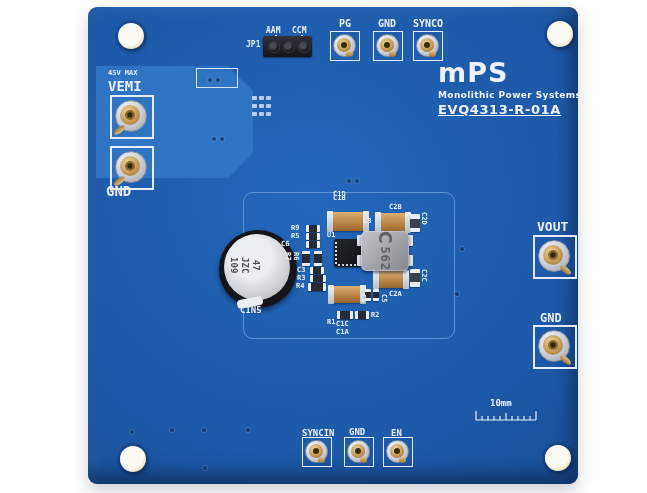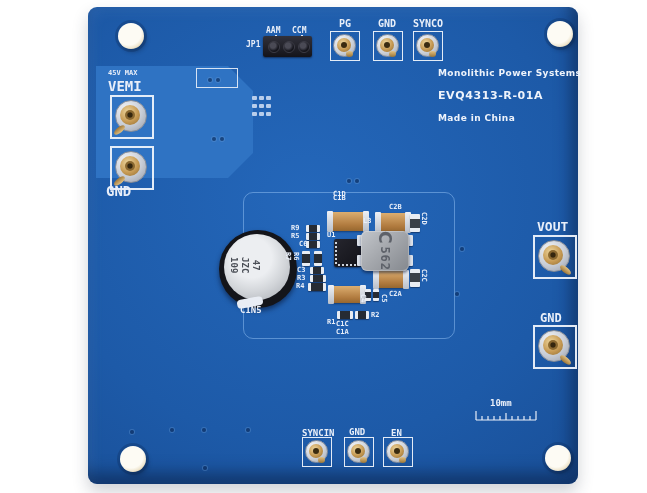--- a/index.html
+++ b/index.html
@@ -87,22 +87,22 @@
   .conn{position:absolute;background:linear-gradient(180deg,#31313b,#14141a);border-radius:2px;
         box-shadow:0 1px 2px rgba(5,15,40,.6);}
   .conn i{position:absolute;top:5px;width:10px;height:10px;border-radius:50%;border:1px solid #3c3c46;
         background:radial-gradient(circle at 40% 35%, #4a4a55 0 30%, #1a1a22 60%, #000 100%);}
   .tick{position:absolute;width:2px;height:4px;background:#e9eff9;}
   .via{position:absolute;width:4px;height:4px;border-radius:50%;background:rgba(14,44,92,.65);
        box-shadow:0 0 0 1px rgba(110,160,215,.35);}
   .pad-dot{position:absolute;width:5px;height:4px;border-radius:1px;background:rgba(210,225,245,.85);}
   .brand{position:absolute;color:#eef3fb;}
   .brand .logo{font:800 27px "DejaVu Sans",sans-serif;letter-spacing:1px;}
-  .brand .ln{font:700 9px "DejaVu Sans",sans-serif;letter-spacing:.4px;margin-top:11px;white-space:nowrap;}
-  .brand .ln.big{font-size:11px;letter-spacing:.6px;}
+  .brand .ln{font:700 9px "DejaVu Sans",sans-serif;letter-spacing:.4px;margin-top:2px;white-space:nowrap;}
+  .brand .ln.big{font-size:13px;letter-spacing:.6px;text-decoration:underline;}
   .ruler{position:absolute;}
 </style>
 </head>
 <body>
 
 <div class="stage">
   <div class="board">
 
     <div class="hole" style="left:30px;top:16px"></div>
     <div class="hole" style="left:459px;top:14px"></div>
@@ -158,23 +158,23 @@
       </div>
     <div class="jack pl" style="left:22px;top:139px">
         <i class="j-ring"></i>
         <i class="j-gold"></i>
         <i class="j-core"></i>
         <i class="j-pin"></i>
       </div>
     <span class="s s14" style="left:18px;top:177px">GND</span>
 
     <div class="brand" style="left:350px;top:50px">
+      <div class="logo">mPS</div>
       <div class="ln">Monolithic Power Systems</div>
       <div class="ln big">EVQ4313-R-01A</div>
-      <div class="ln">Made in China</div>
     </div>
 
     <div class="ecap-body" style="left:131px;top:223px"></div>
     <div class="ecap-top" style="left:136px;top:227px"></div>
     <div class="ecap-stripe" style="left:149px;top:291px"></div>
     <div class="ecap-mark" style="left:149px;top:242px">
       <span>47</span>
       <span>JZC</span>
       <span>109</span>
     </div>
@@ -214,21 +214,21 @@
     <div class="resv" style="left:285px;top:282px;width:6px;height:12px"></div>
 
     <span class="s" style="left:245px;top:188px">C1B</span>
     <span class="s" style="left:245px;top:184px">C1D</span>
     <span class="s" style="left:301px;top:197px">C2B</span>
     <span class="s vert" style="left:332px;top:205px">C2D</span>
     <span class="s" style="left:275px;top:211px">L3</span>
     <span class="s" style="left:239px;top:225px">U1</span>
     <span class="s" style="left:203px;top:218px">R9</span>
     <span class="s" style="left:203px;top:226px">R5</span>
-    <span class="s" style="left:211px;top:234px">C6</span>
+    <span class="s" style="left:193px;top:234px">C6</span>
     <span class="s vert" style="left:196px;top:245px">R7</span>
     <span class="s vert" style="left:204px;top:245px">R6</span>
     <span class="s" style="left:209px;top:260px">C3</span>
     <span class="s" style="left:209px;top:268px">R3</span>
     <span class="s" style="left:208px;top:276px">R4</span>
     <span class="s" style="left:301px;top:284px">C2A</span>
     <span class="s vert" style="left:332px;top:262px">C2C</span>
     <span class="s vert" style="left:271px;top:287px">C4</span>
     <span class="s vert" style="left:292px;top:287px">C5</span>
     <span class="s" style="left:239px;top:312px">R1</span>

